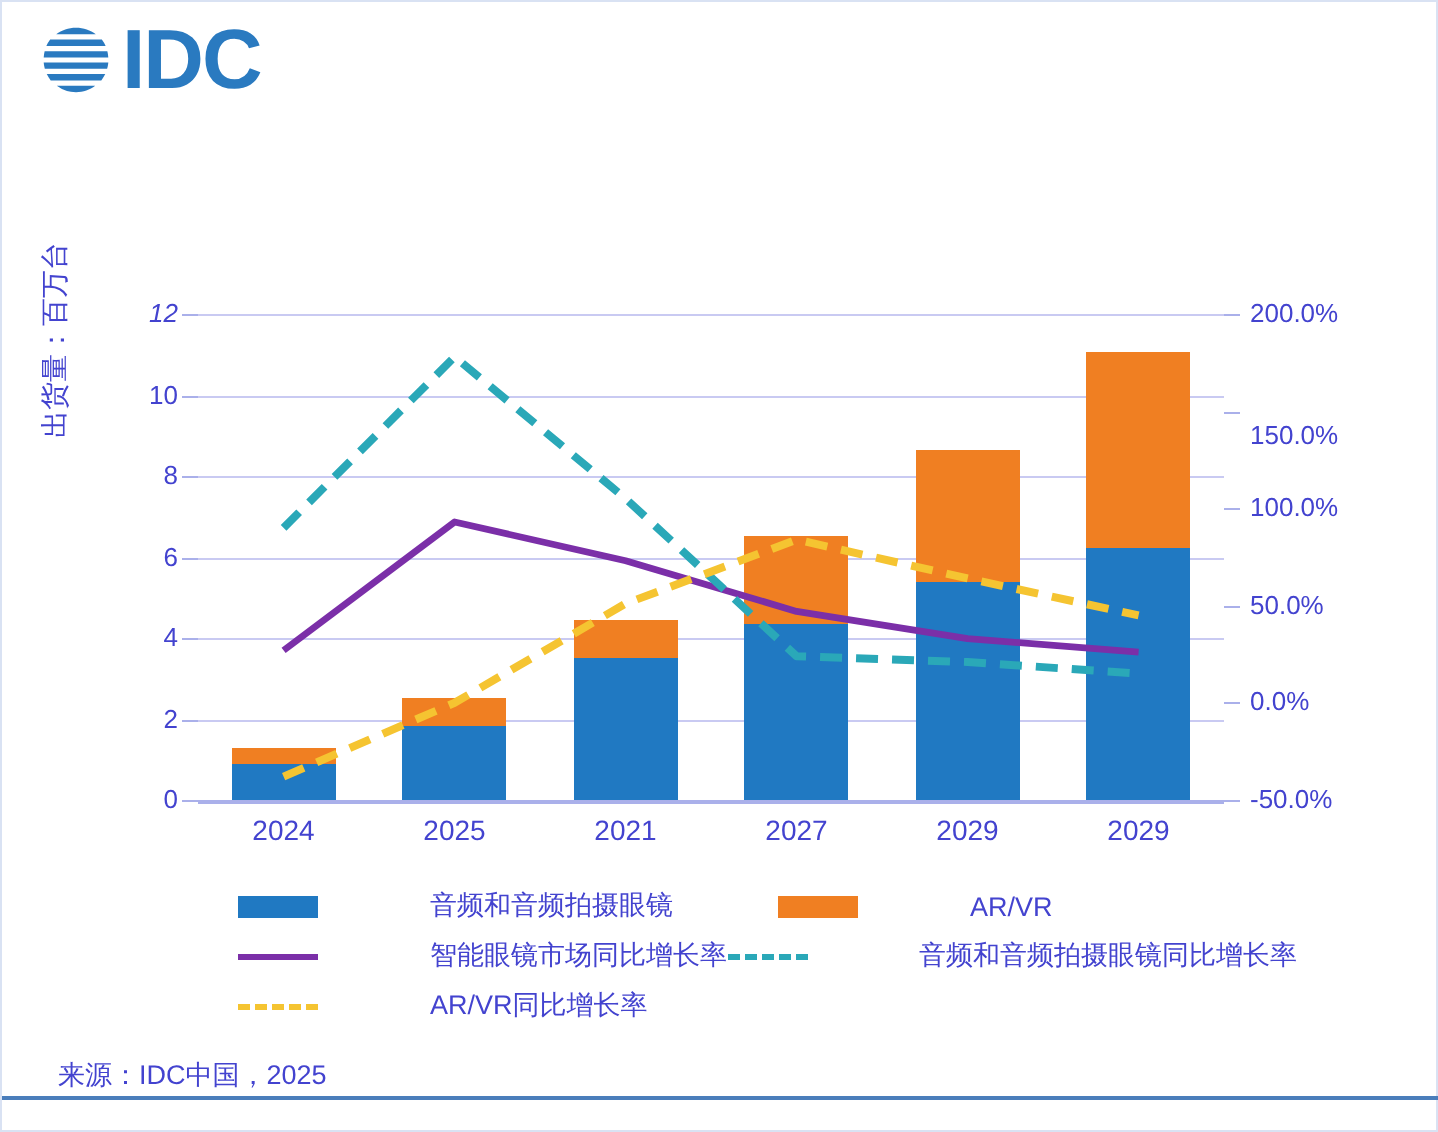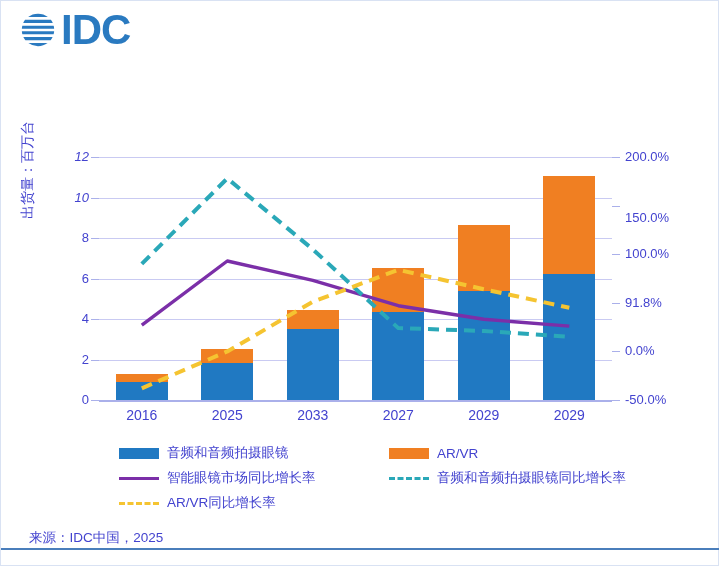--- a/index.html
+++ b/index.html
@@ -52,21 +52,21 @@
 
   
   #legend{position:absolute;left:118px;top:443px;width:520px;font-size:13.5px;
      color:#4343cf;}
   .lg-row{display:flex;align-items:center;margin-bottom:7px;}
   .lg-item{display:flex;align-items:center;}
   .lg-item.col1{width:270px;}
   .lg-swatch{width:40px;height:11px;margin-right:8px;flex:none;}
   .lg-line{width:40px;height:0;border-top:3px solid #000;margin-right:8px;flex:none;}
   .lg-dash{width:40px;height:0;border-top:3.5px dashed #000;margin-right:8px;flex:none;}
-  .lg-text{white-space:nowrap;}
+  .lg-text{white-space:nowrap;margin-left:48px;}
 
   
   #footer-rule{position:absolute;left:0;top:547px;width:719px;height:2px;
      background:#4a7ebb;}
   #source{position:absolute;left:28px;top:528px;font-size:13.5px;color:#4343cf;}
 </style>
 </head>
 <body>
 
 <div id="page">
@@ -94,43 +94,43 @@
       <div class="ytick" style="left: 48px; top: 394px;">0</div>
       <div class="tickmark" style="left: 90px; top: 399px;"></div>
       <div class="ytick" style="left: 48px; top: 353.5px;">2</div>
       <div class="tickmark" style="left: 90px; top: 358.5px;"></div>
       <div class="ytick" style="left: 48px; top: 313px;">4</div>
       <div class="tickmark" style="left: 90px; top: 318px;"></div>
       <div class="ytick" style="left: 48px; top: 272.5px;">6</div>
       <div class="tickmark" style="left: 90px; top: 277.5px;"></div>
       <div class="ytick" style="left: 48px; top: 232px;">8</div>
       <div class="tickmark" style="left: 90px; top: 237px;"></div>
-      <div class="ytick" style="left: 48px; top: 191.5px; font-style: italic;">10</div>
+      <div class="ytick" style="left: 48px; top: 191.5px;">10</div>
       <div class="tickmark" style="left: 90px; top: 196.5px;"></div>
       <div class="ytick" style="left: 48px; top: 151px; font-style: italic;">12</div>
       <div class="tickmark" style="left: 90px; top: 156px;"></div>
     </div>
   <div id="yticks-right">
       <div class="ytick right" style="left: 624px; top: 394px;">-50.0%</div>
       <div class="tickmark" style="left: 611px; top: 399px;"></div>
       <div class="ytick right" style="left: 624px; top: 345.4px;">0.0%</div>
       <div class="tickmark" style="left: 611px; top: 350.4px;"></div>
-      <div class="ytick right" style="left: 624px; top: 296.8px;">91.8%</div>
+      <div class="ytick right" style="left: 624px; top: 296.8px;">50.0%</div>
       <div class="tickmark" style="left: 611px; top: 301.8px;"></div>
       <div class="ytick right" style="left: 624px; top: 248.2px;">100.0%</div>
       <div class="tickmark" style="left: 611px; top: 253.2px;"></div>
       <div class="ytick right" style="left: 624px; top: 199.6px; margin-top: 12px;">150.0%</div>
       <div class="tickmark" style="left: 611px; top: 204.6px;"></div>
       <div class="ytick right" style="left: 624px; top: 151px;">200.0%</div>
       <div class="tickmark" style="left: 611px; top: 156px;"></div>
     </div>
   <div id="xticks">
-      <div class="xtick" style="left: 98.25px;">2016</div>
+      <div class="xtick" style="left: 98.25px;">2024</div>
       <div class="xtick" style="left: 183.75px;">2025</div>
-      <div class="xtick" style="left: 269.25px;">2033</div>
+      <div class="xtick" style="left: 269.25px;">2021</div>
       <div class="xtick" style="left: 354.75px;">2027</div>
       <div class="xtick" style="left: 440.25px;">2029</div>
       <div class="xtick" style="left: 525.75px;">2029</div>
     </div>
 
   <div class="plot-area" id="plot">
     <div id="grid">
         <div class="gridline" style="top: 243px;"></div>
         <div class="gridline" style="top: 202.5px;"></div>
         <div class="gridline" style="top: 162px;"></div>

